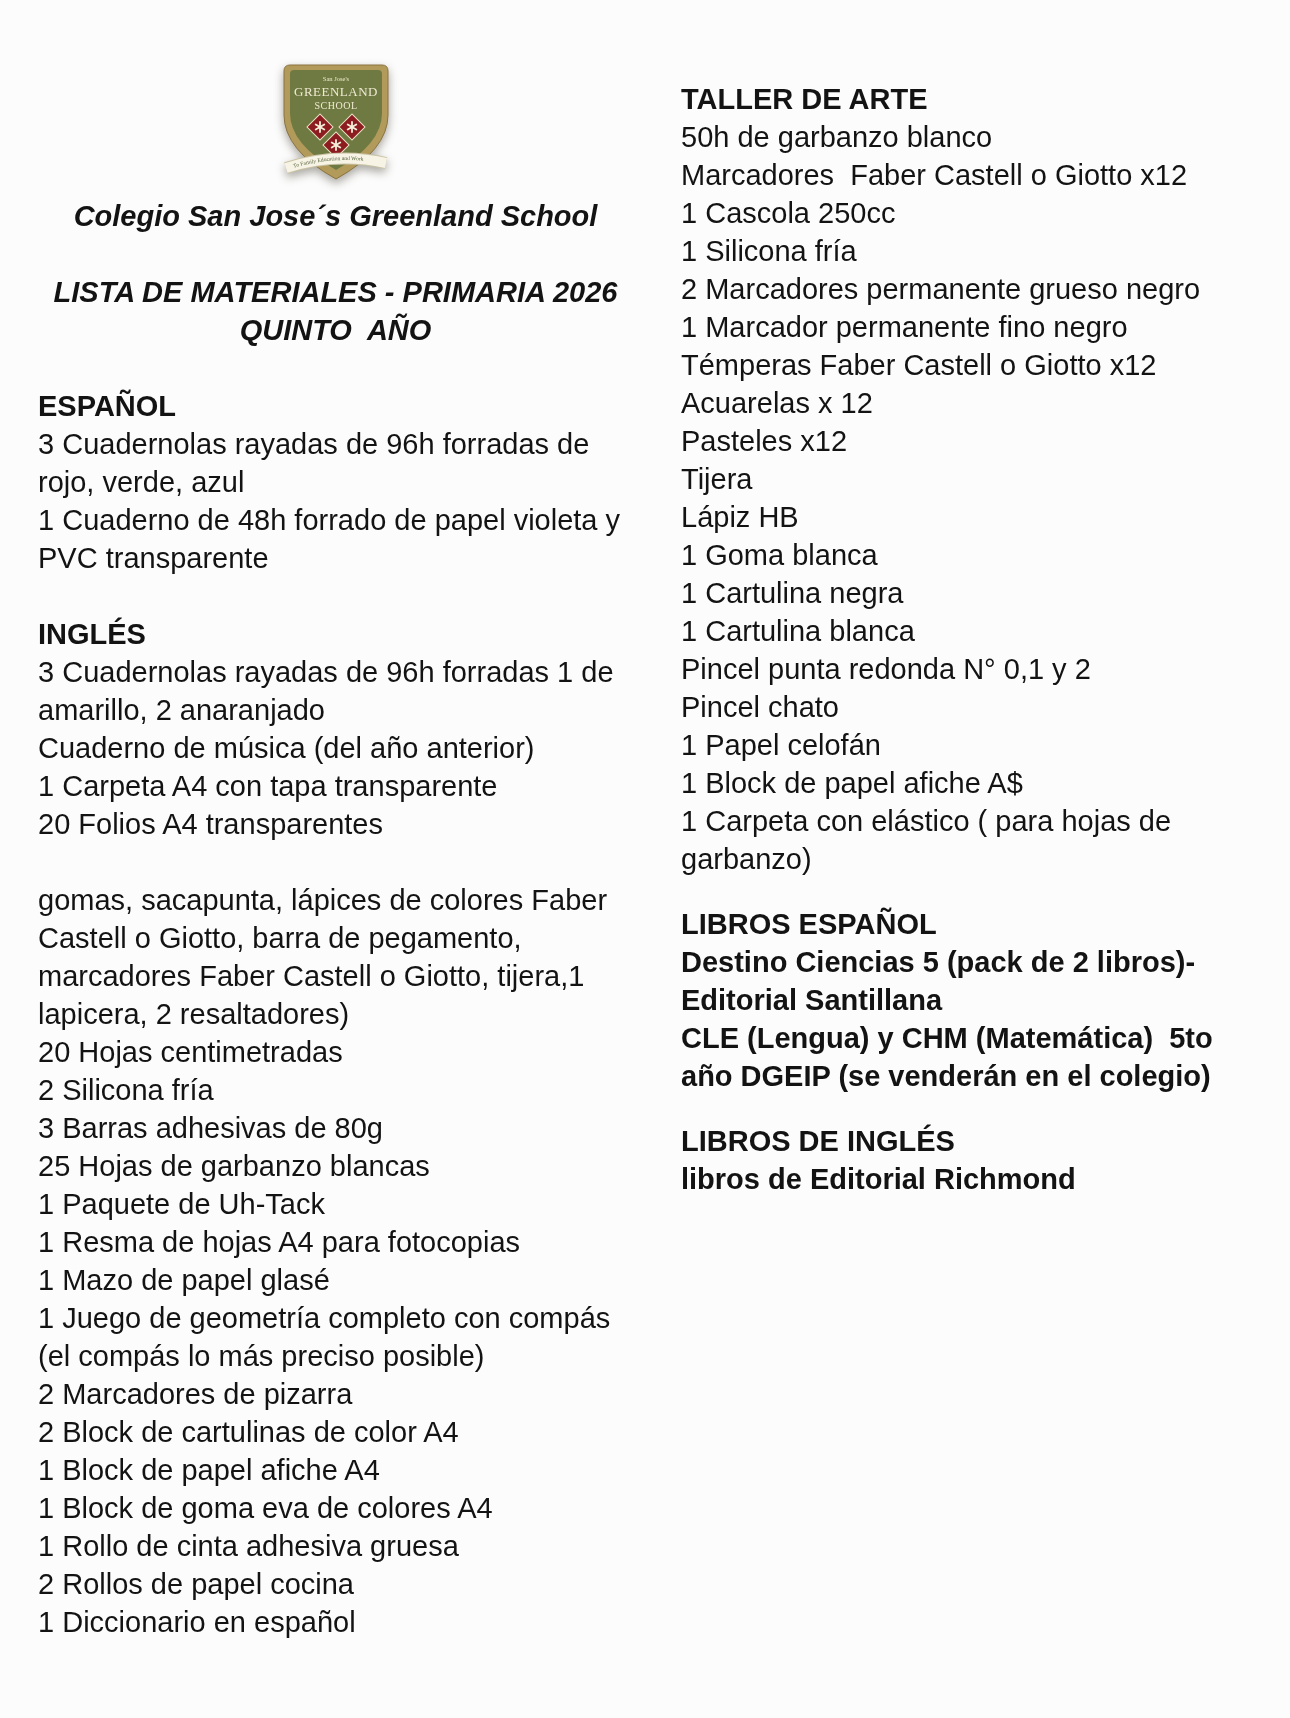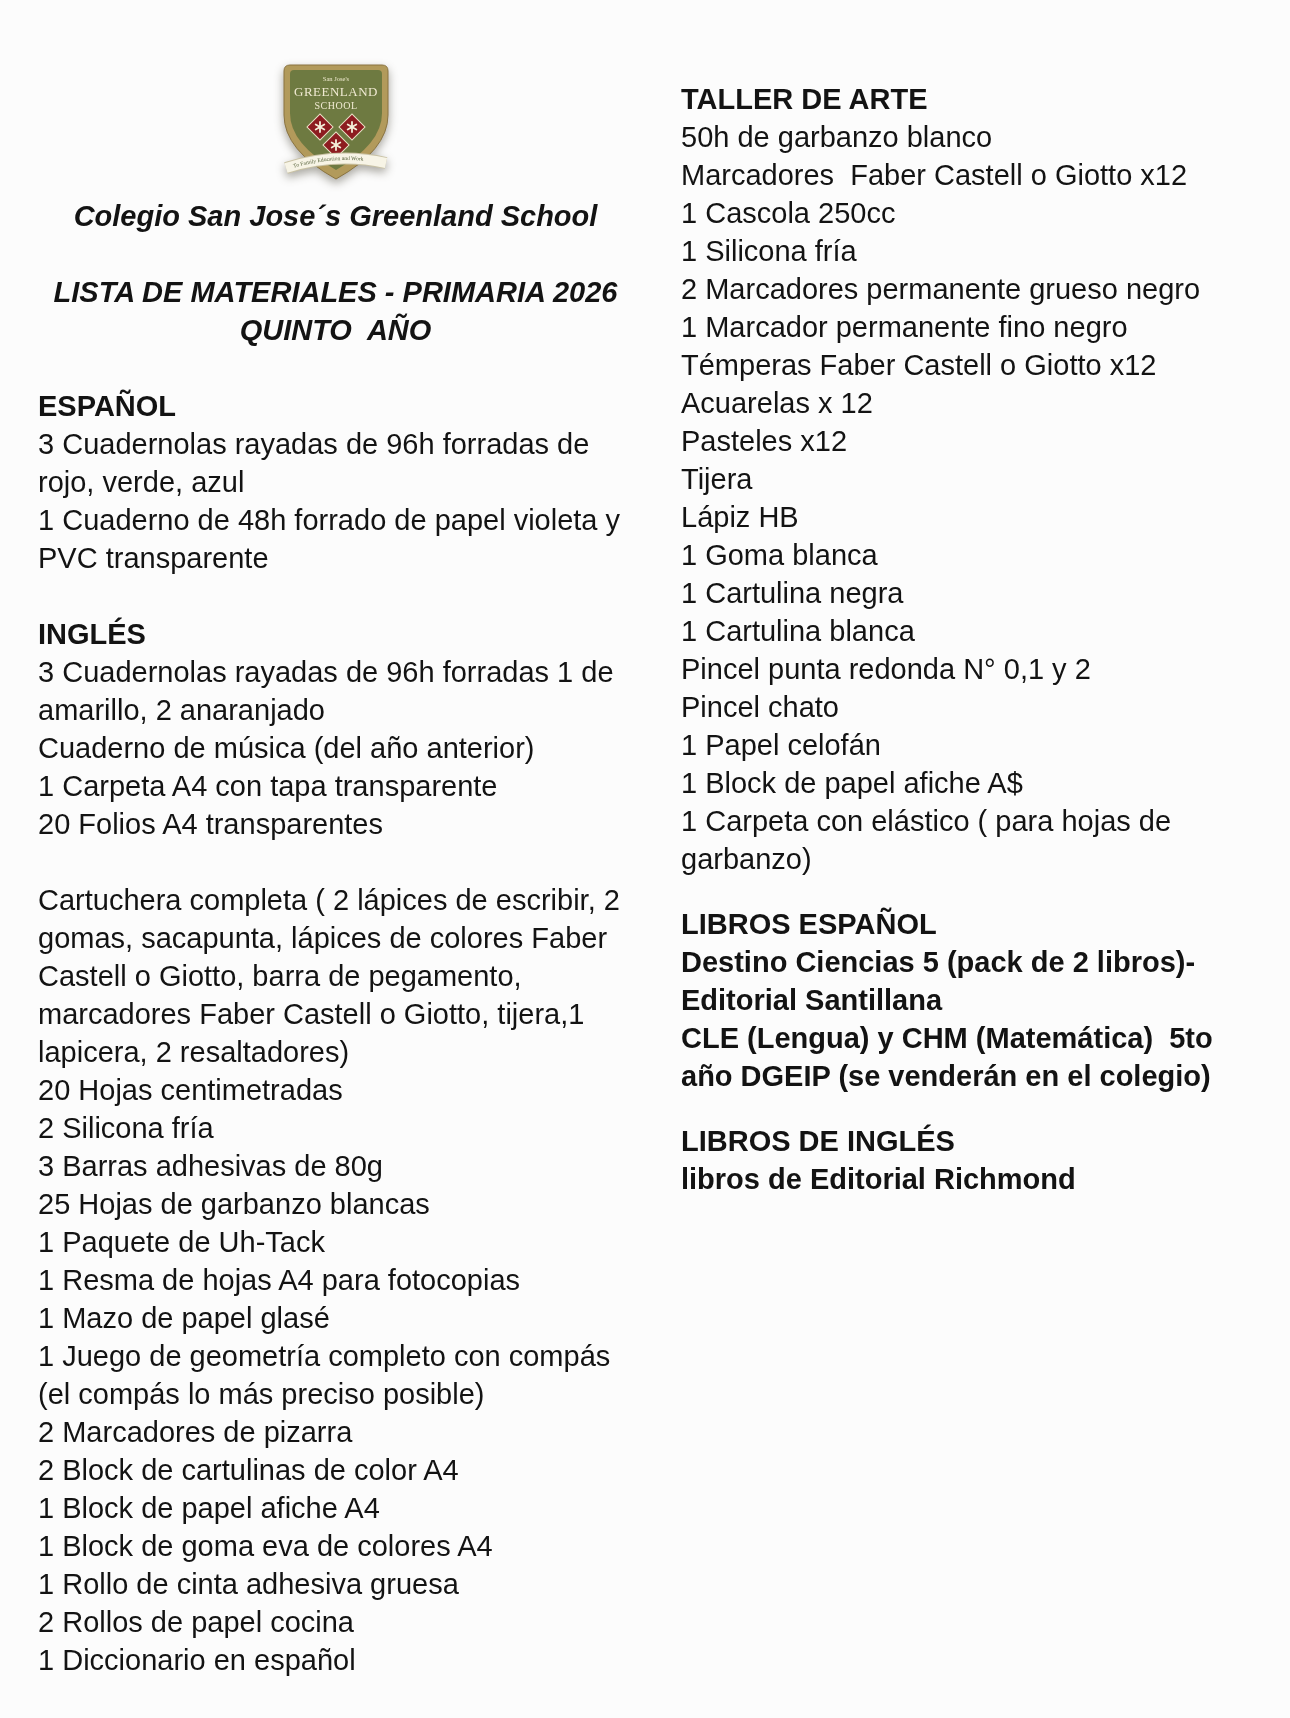--- a/index.html
+++ b/index.html
@@ -89,21 +89,20 @@
         <div class="line">1 Cuaderno de 48h forrado de papel violeta y</div>
         <div class="line">PVC transparente</div>
         <div class="line blank"></div>
         <div class="line bold">INGLÉS</div>
         <div class="line">3 Cuadernolas rayadas de 96h forradas 1 de</div>
         <div class="line">amarillo, 2 anaranjado</div>
         <div class="line">Cuaderno de música (del año anterior)</div>
         <div class="line">1 Carpeta A4 con tapa transparente</div>
         <div class="line">20 Folios A4 transparentes</div>
         <div class="line blank"></div>
-        <div class="line">Cartuchera completa ( 2 lápices de escribir, 2</div>
         <div class="line">gomas, sacapunta, lápices de colores Faber</div>
         <div class="line">Castell o Giotto, barra de pegamento,</div>
         <div class="line">marcadores Faber Castell o Giotto, tijera,1</div>
         <div class="line">lapicera, 2 resaltadores)</div>
         <div class="line">20 Hojas centimetradas</div>
         <div class="line">2 Silicona fría</div>
         <div class="line">3 Barras adhesivas de 80g</div>
         <div class="line">25 Hojas de garbanzo blancas</div>
         <div class="line">1 Paquete de Uh-Tack</div>
         <div class="line">1 Resma de hojas A4 para fotocopias</div>

